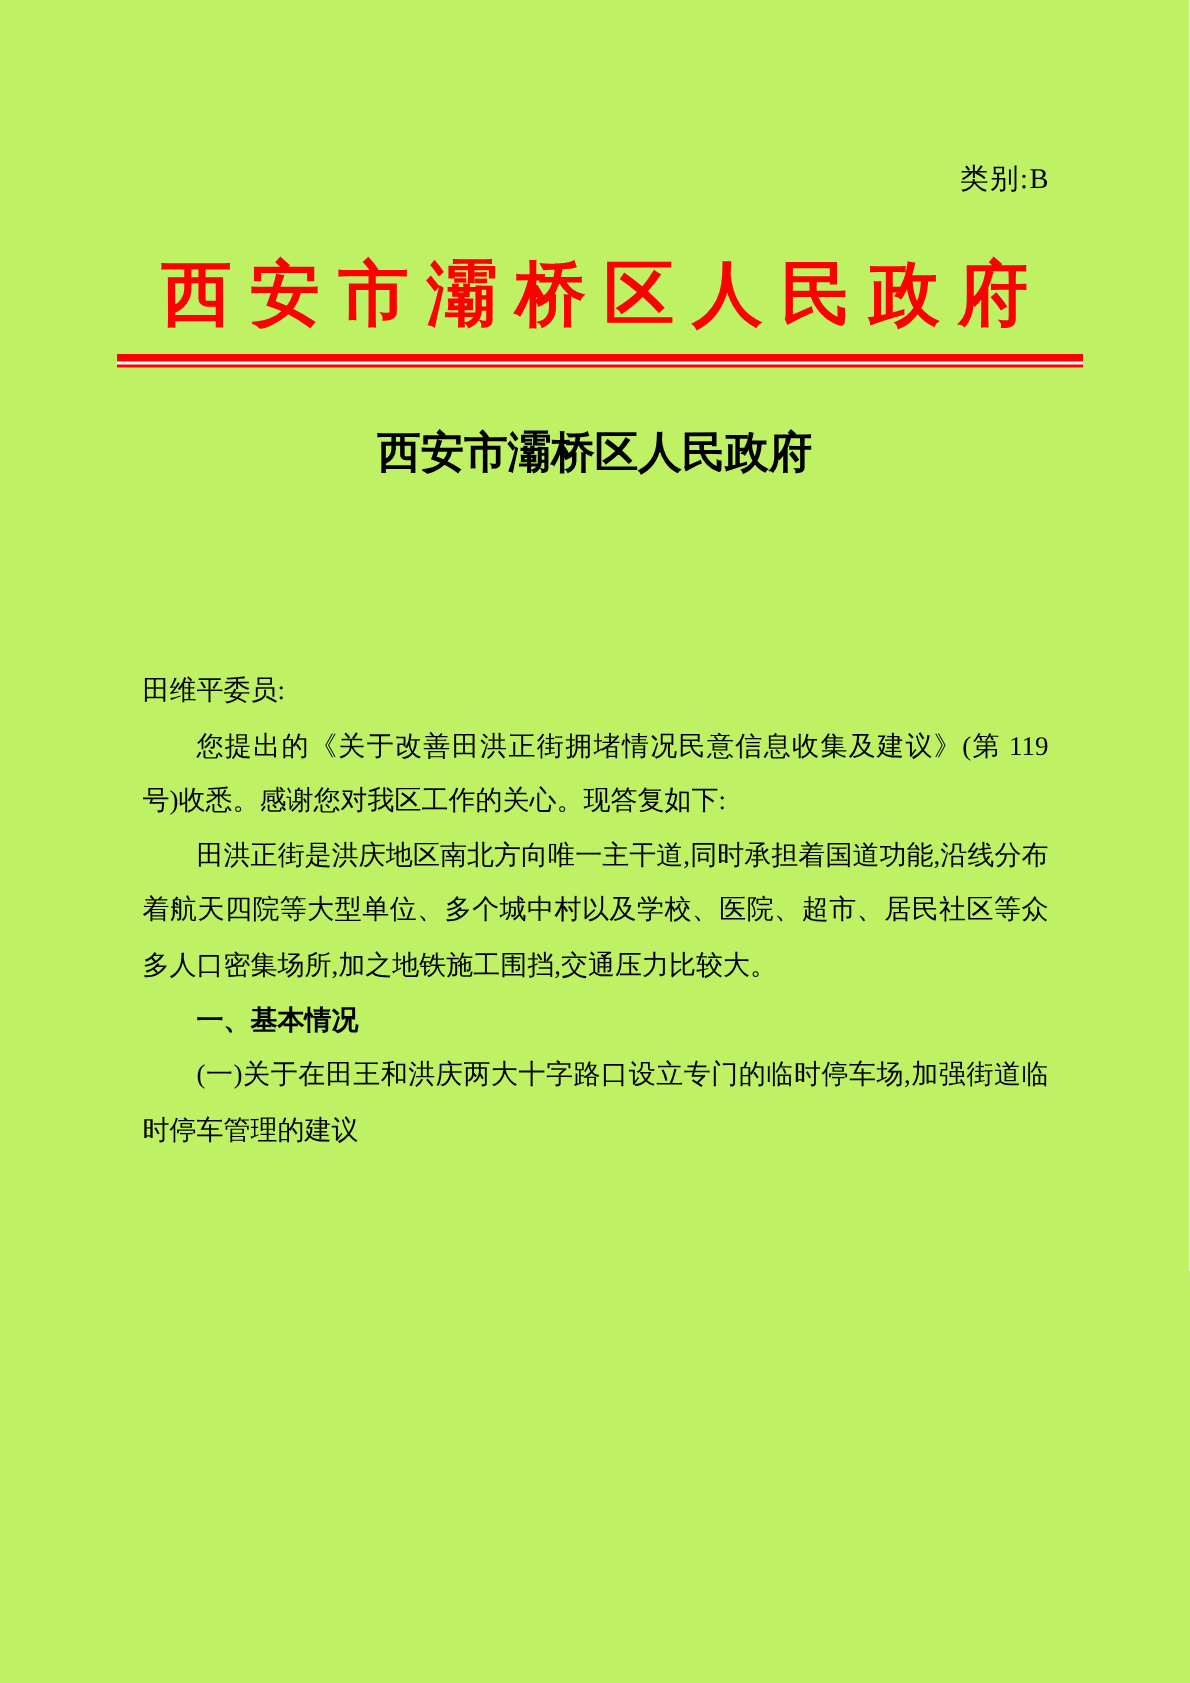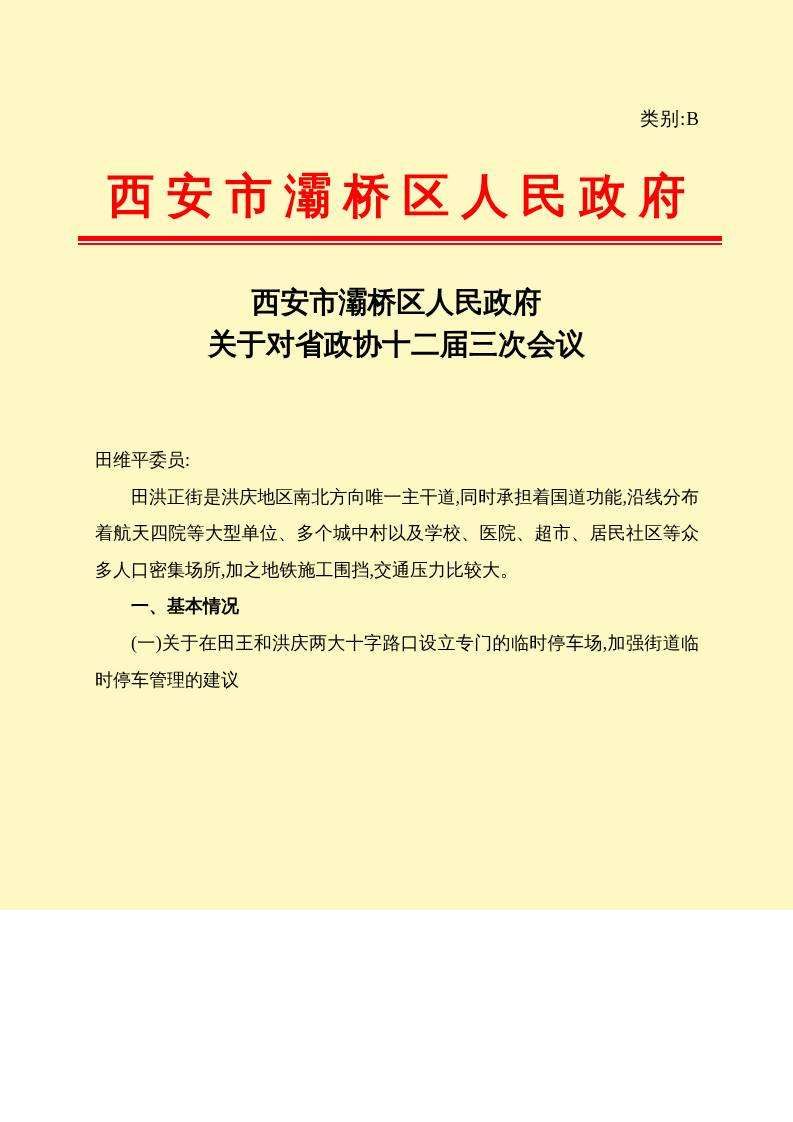--- a/index.html
+++ b/index.html
@@ -3,22 +3,22 @@
 <meta charset="utf-8">
 <style>
   html, body {
     margin: 0;
     padding: 0;
     background: #ffffff;
   }
   .page {
     position: relative;
     width: 793px;
-    height: 910px;
-    background: #fef9c3;
+    height: 1122px;
+    background: #bef264;
     color: #000000;
     font-family: "Liberation Serif", "DejaVu Serif", serif;
     overflow: hidden;
   }
   .category {
     position: absolute;
     top: 106px;
     right: 93px;
     font-size: 19px;
     letter-spacing: 1px;
@@ -88,23 +88,23 @@
 <div class="page">
 
   <div class="category">类别:B</div>
 
   <div class="letterhead" style="color: rgb(255, 0, 0);">西安市灞桥区人民政府</div>
 
   <div class="red-rule" style="border-top-color: rgb(255, 0, 0); border-bottom-color: rgb(255, 0, 0);"></div>
 
   <div class="title">
     <div>西安市灞桥区人民政府</div>
-    <div>关于对省政协十二届三次会议</div>
   </div>
 
   <div class="doc-body">
     <p class="salutation">田维平委员:</p>
+    <p class="para">您提出的《关于改善田洪正街拥堵情况民意信息收集及建议》(第 119 号)收悉。感谢您对我区工作的关心。现答复如下:</p>
     <p class="para">田洪正街是洪庆地区南北方向唯一主干道,同时承担着国道功能,沿线分布着航天四院等大型单位、多个城中村以及学校、医院、超市、居民社区等众多人口密集场所,加之地铁施工围挡,交通压力比较大。</p>
     <p class="para heading">一、基本情况</p>
     <p class="para">(一)关于在田王和洪庆两大十字路口设立专门的临时停车场,加强街道临时停车管理的建议</p>
   </div>
 
 </div>
 
 </body></html>

